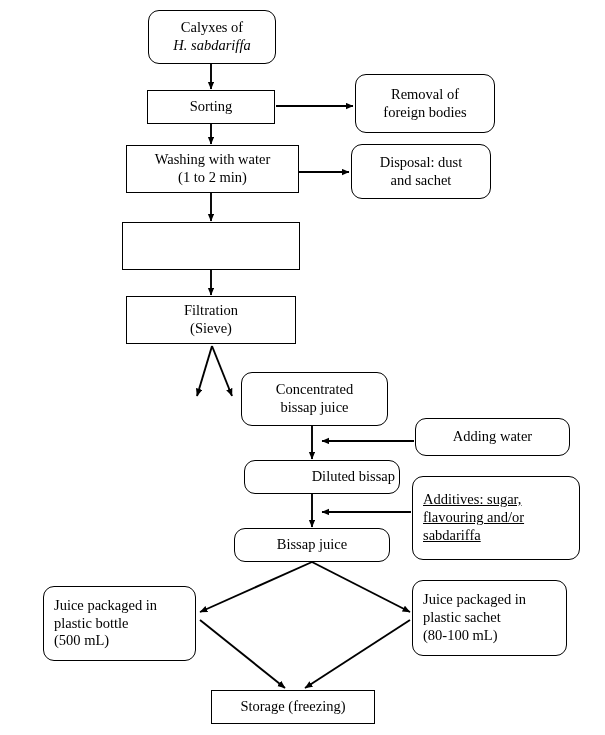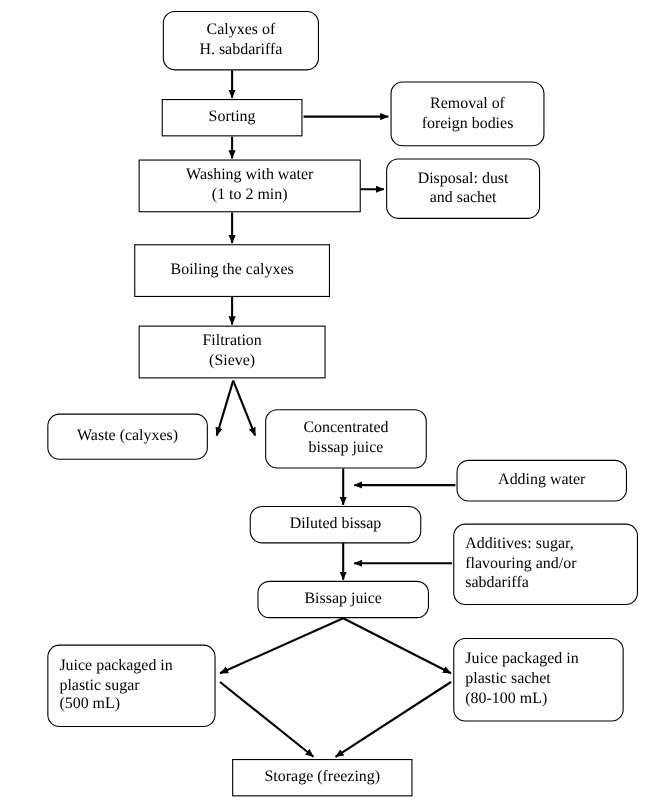--- a/index.html
+++ b/index.html
@@ -49,20 +49,21 @@
     padding-left: 10px;
   }
   .node .txt {
     display: block;
     width: 100%;
   }
   .node .line2 {
     display: block;
   }
   .italic {
+    font-style: italic;
   }
 </style>
 </head>
 <body>
 
 <div id="canvas">
 
   <svg id="arrow-layer" width="605" height="735" viewBox="0 0 605 735" xmlns="http://www.w3.org/2000/svg">
     <defs>
       <marker id="ah" markerWidth="9" markerHeight="9" refX="7.4" refY="3.3" orient="auto" markerUnits="userSpaceOnUse">
@@ -82,100 +83,96 @@
       <line x1="414" y1="441" x2="322" y2="441"></line>
       <line x1="312" y1="493" x2="312" y2="527"></line>
       <line x1="411" y1="512" x2="322" y2="512"></line>
       <line x1="312" y1="562" x2="200" y2="612"></line>
       <line x1="312" y1="562" x2="410" y2="612"></line>
       <line x1="200" y1="620" x2="285" y2="688"></line>
       <line x1="410" y1="620" x2="305" y2="688"></line>
     </g>
   </svg>
 
-  <div class="node rounded" style="left:148px; top:10px; width:142px; height:54px;">
+  <div class="node rounded" style="left:148px; top:10px; width:128px; height:54px;">
     <span class="txt">
       <span>Calyxes of</span>
       <span class="line2 italic">H. sabdariffa</span>
     </span>
   </div>
 
   <div class="node sharp" style="left:147px; top:90px; width:128px; height:34px;">
     <span class="txt">Sorting</span>
   </div>
 
   <div class="node rounded" style="left:355px; top:74px; width:140px; height:59px;">
     <span class="txt">
       <span>Removal of</span>
       <span class="line2">foreign bodies</span>
     </span>
   </div>
 
-  <div class="node sharp" style="left:126px; top:145px; width:202px; height:48px;">
+  <div class="node sharp" style="left:126px; top:145px; width:173px; height:48px;">
     <span class="txt">
       <span>Washing with water</span>
       <span class="line2">(1 to 2 min)</span>
     </span>
   </div>
 
   <div class="node rounded" style="left:351px; top:144px; width:140px; height:55px;">
     <span class="txt">
       <span>Disposal: dust</span>
       <span class="line2">and sachet</span>
     </span>
   </div>
 
   <div class="node sharp" style="left:122px; top:222px; width:178px; height:48px;">
     <span class="txt">
-      <span>Boiling the calyxes</span>
     </span>
   </div>
 
   <div class="node sharp" style="left:126px; top:296px; width:170px; height:48px;">
     <span class="txt">
       <span>Filtration</span>
       <span class="line2">(Sieve)</span>
     </span>
   </div>
 
-  <div class="node rounded" style="left:43px; top:376px; width:146px; height:42px;">
-    <span class="txt">Waste (calyxes)</span>
-  </div>
 
   <div class="node rounded" style="left:241px; top:372px; width:147px; height:54px;">
     <span class="txt">
       <span>Concentrated</span>
       <span class="line2">bissap juice</span>
     </span>
   </div>
 
   <div class="node rounded" style="left:415px; top:418px; width:155px; height:38px;justify-content:flex-end;">
     <span class="txt">Adding water</span>
   </div>
 
-  <div class="node rounded" style="left:227px; top:460px; width:156px; height:34px;">
+  <div class="node rounded" style="left:244px; top:460px; width:156px; height:34px;text-align:right;">
     <span class="txt">Diluted bissap</span>
   </div>
 
-  <div class="node rounded left-align" style="left:412px; top:476px; width:168px; height:74px;">
+  <div class="node rounded left-align" style="left:412px; top:476px; width:168px; height:84px;text-decoration:underline;">
     <span class="txt">
       <span>Additives: sugar,</span>
       <span class="line2">flavouring and/or</span>
       <span class="line2">sabdariffa</span>
     </span>
   </div>
 
   <div class="node rounded" style="left:234px; top:528px; width:156px; height:34px;">
     <span class="txt">Bissap juice</span>
   </div>
 
   <div class="node rounded left-align" style="left:43px; top:586px; width:153px; height:75px;">
     <span class="txt">
       <span>Juice packaged in</span>
-      <span class="line2">plastic sugar</span>
+      <span class="line2">plastic bottle</span>
       <span class="line2">(500 mL)</span>
     </span>
   </div>
 
   <div class="node rounded left-align" style="left:412px; top:580px; width:155px; height:76px;">
     <span class="txt">
       <span>Juice packaged in</span>
       <span class="line2">plastic sachet</span>
       <span class="line2">(80-100 mL)</span>
     </span>

